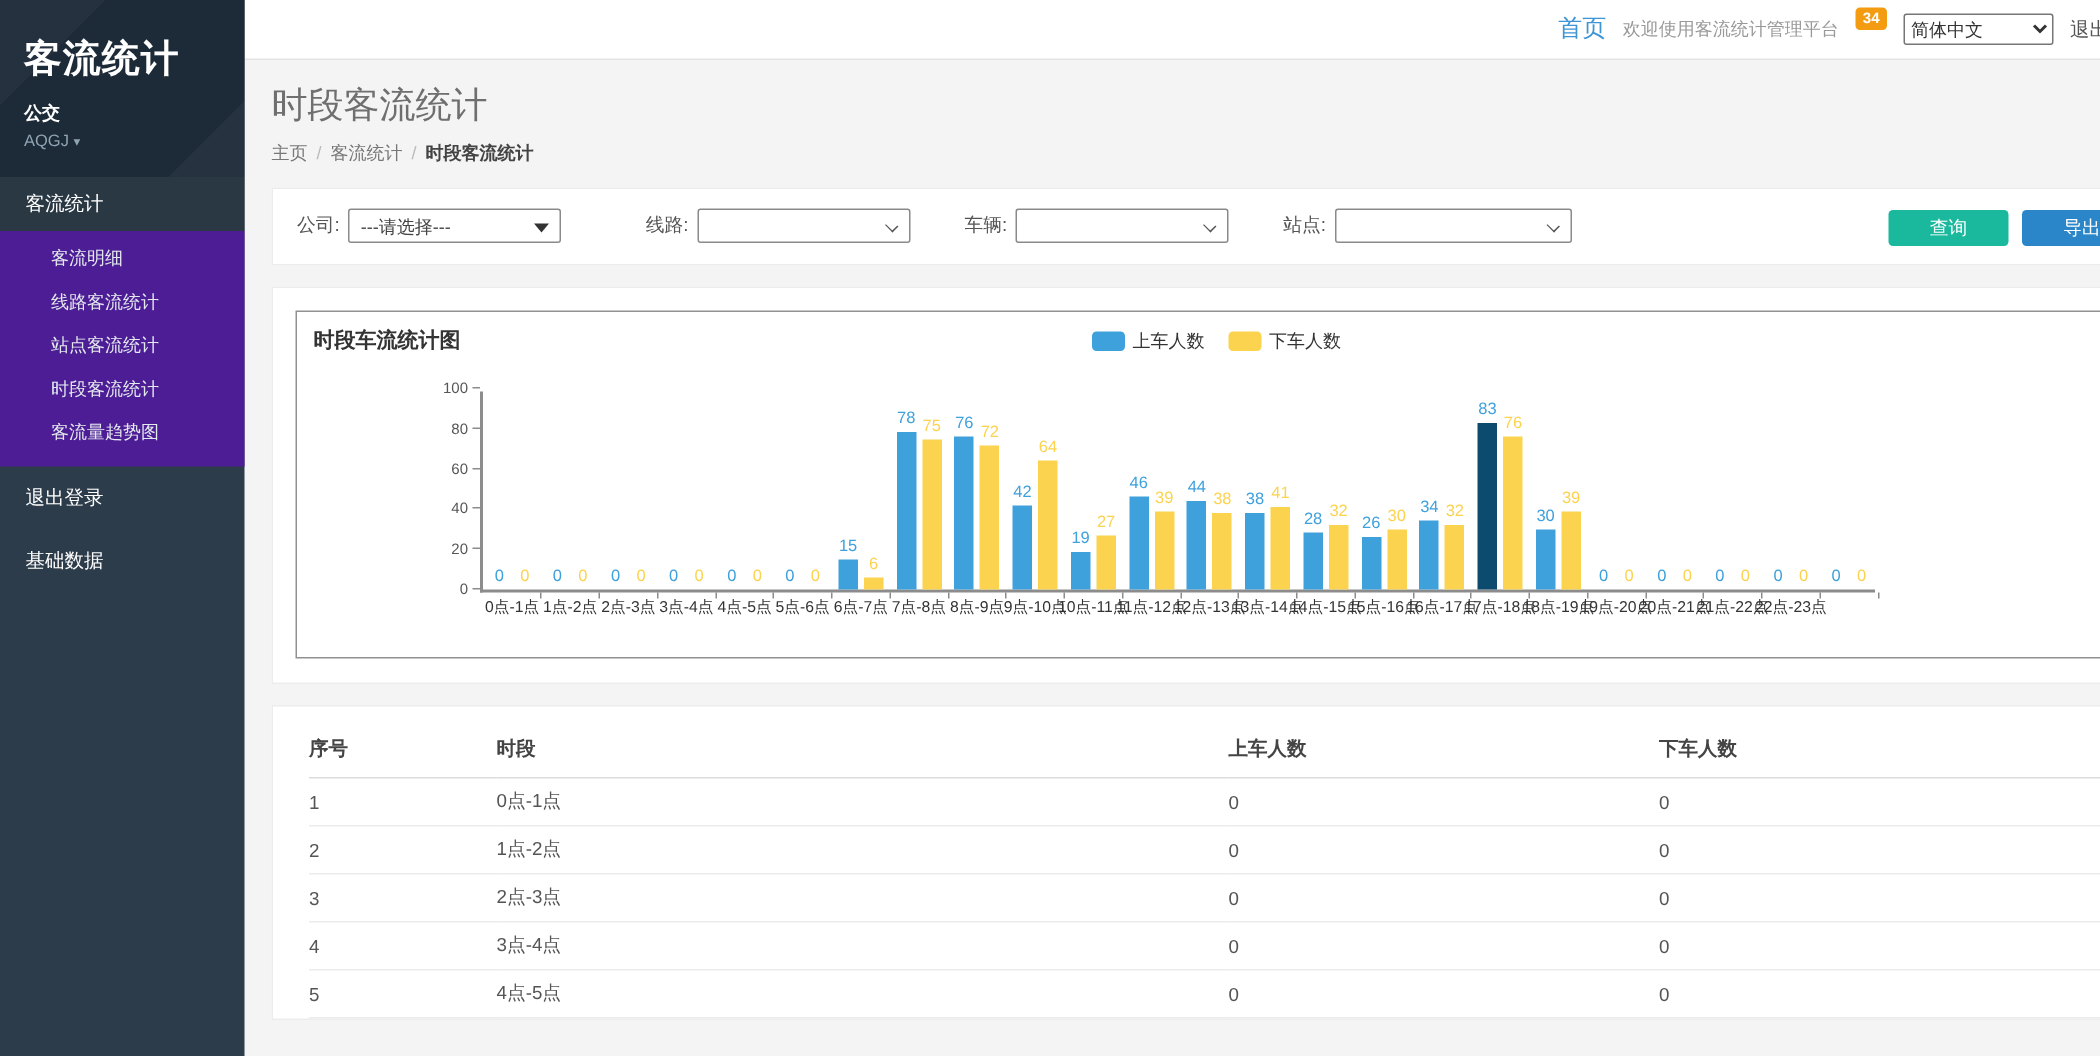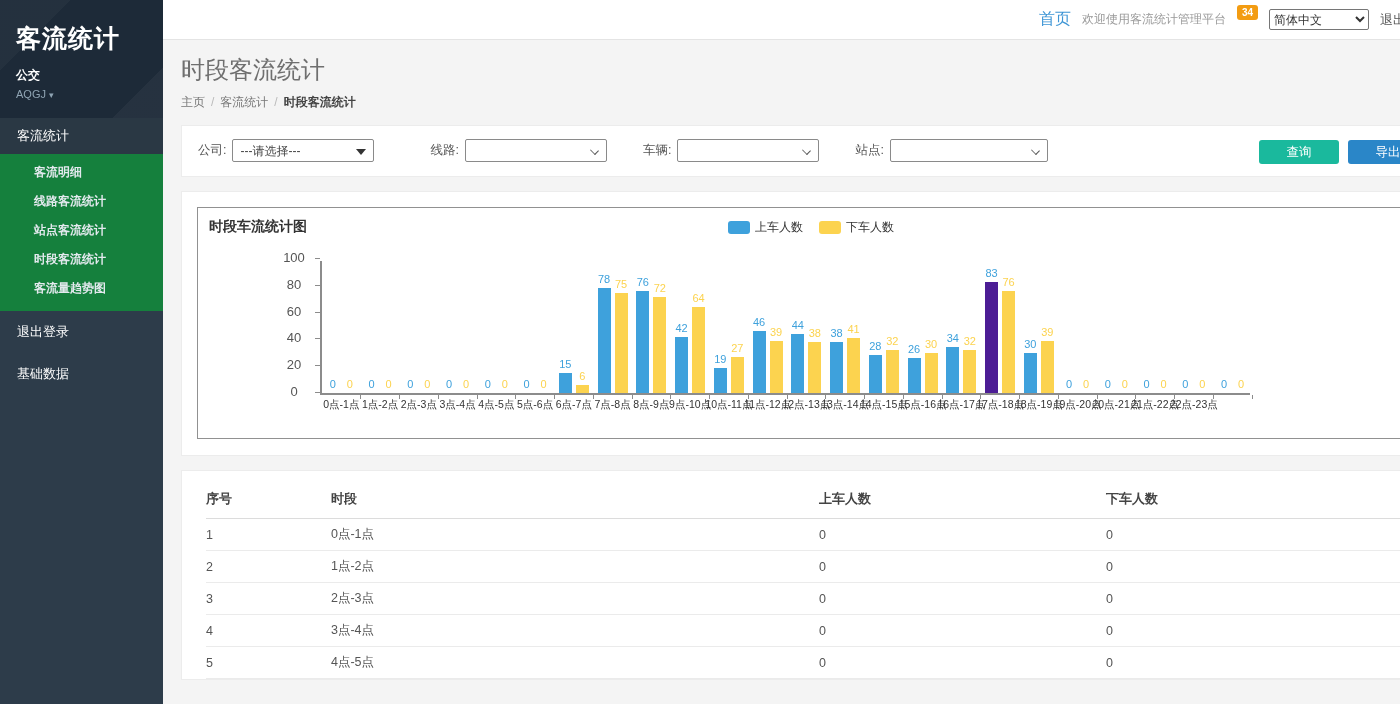--- a/index.html
+++ b/index.html
@@ -9,21 +9,21 @@
   
   .sidebar { position: absolute; left: 0; top: 0; width: 163px; height: 704px; background: #2d3c4a; color: #fff; z-index: 5; }
   .logo-area { height: 118px; padding: 22px 16px 0; background: #1d2a38;
     background-image: linear-gradient(135deg, rgba(255,255,255,0.03) 25%, transparent 25%), linear-gradient(315deg, rgba(255,255,255,0.04) 18%, transparent 18%); }
   .logo-title { font-size: 25px; font-weight: bold; letter-spacing: 1px; }
   .org-name { font-size: 12px; font-weight: bold; margin-top: 12px; }
   .org-code { font-size: 11px; color: #8fa4b3; margin-top: 4px; }
   .org-code .caret { font-size: 9px; }
   .menu { margin-top: 0; }
   .menu-section { padding: 9px 17px; font-size: 13px; background: #2a3844; cursor: pointer; }
-  .submenu { background: #15803d; padding: 4px 0 8px; font-weight: bold; }
+  .submenu { background: #4c1d95; padding: 4px 0 8px; }
   .submenu-item { padding: 6px 0 6px 34px; font-size: 12px; color: #e3e9ee; cursor: pointer; white-space: nowrap; }
   .menu-root { padding: 12px 17px; font-size: 13px; cursor: pointer; }
 
   
   .main { position: absolute; left: 163px; top: 0; width: 1279px; height: 704px; }
   .topbar { height: 40px; background: #fff; border-bottom: 1px solid #e4e4e4; display: flex; align-items: center; justify-content: flex-end; gap: 11px; padding-right: 10px; }
   .home-link { color: #3d95d5; font-size: 16px; cursor: pointer; }
   .welcome { color: #999; font-size: 12px; }
   .notif-badge { background: #f39c12; color: #fff; font-size: 10px; font-weight: bold; border-radius: 3px; padding: 2px 5px; align-self: flex-start; margin-top: 5px; }
   .lang-select { width: 100px; height: 21px; font-size: 12px; color: #333; border: 1px solid #767676; border-radius: 2px; background: #fff; }
@@ -59,21 +59,21 @@
 
   
   .chart-wrap { padding: 15px 15px 16px; }
   .chart-panel { position: relative; border: 1px solid #919191; height: 232px; background: #fff; }
   .chart-title { position: absolute; left: 11px; top: 10px; font-size: 14px; font-weight: bold; color: #333; }
   .legend { position: absolute; top: 11px; left: 50%; transform: translateX(-50%); display: flex; gap: 16px; }
   .legend-item { display: flex; align-items: center; gap: 5px; cursor: pointer; }
   .legend-swatch { width: 22px; height: 13px; border-radius: 3px; }
   .legend-label { font-size: 12px; color: #333; }
   .plot { position: absolute; left: 122px; top: 53px; width: 930px; height: 134px; border-left: 2px solid #8c8c8c; border-bottom: 2px solid #8c8c8c; display: flex; }
-  .ytick { position: absolute; right: calc(100% + 10px); width: 36px; text-align: center; font-size: 13px; color: #555; }
+  .ytick { position: absolute; right: calc(100% + 10px); width: 36px; text-align: right; font-size: 10px; color: #555; }
   .ymark { position: absolute; right: calc(100% + 2px); width: 5px; height: 1px; background: #8c8c8c; }
   .cat { position: relative; flex: 0 0 38.75px; display: flex; align-items: flex-end; justify-content: center; gap: 4px; }
   .cat::after { content: ""; position: absolute; right: -0.5px; bottom: -6px; width: 1px; height: 4px; background: #8c8c8c; }
   .bar { width: 13px; position: relative; }
   .bar .val { position: absolute; top: -15px; left: 50%; transform: translateX(-50%); font-size: 11px; white-space: nowrap; }
   .xlabel { position: absolute; bottom: -19px; left: 50%; transform: translateX(-50%); font-size: 10.5px; color: #333; white-space: nowrap; }
   .vscroll { position: absolute; right: 0; top: 0; bottom: 0; width: 17px; background: #f8f8f8; border-left: 1px solid #e4e4e4; }
   .vs-btn { position: absolute; left: 0; width: 16px; height: 17px; background: #f3f3f3; display: flex; align-items: center; justify-content: center; cursor: pointer; }
   .vs-up { top: 0; } .vs-down { bottom: 0; }
   .vs-arrow-up { width: 0; height: 0; border-left: 4px solid transparent; border-right: 4px solid transparent; border-bottom: 5px solid #606060; }
@@ -316,21 +316,21 @@
             <div class="cat">
               <div class="bar" style="height: 45.56px; background: rgb(62, 161, 220);">
                 <span class="val" style="color: rgb(62, 161, 220);">34</span>
               </div>
               <div class="bar" style="height: 42.88px; background: rgb(252, 211, 79);">
                 <span class="val" style="color: rgb(252, 211, 79);">32</span>
               </div>
               <span class="xlabel">16点-17点</span>
             </div>
             <div class="cat">
-              <div class="bar" style="height: 111.22px; background: #4c1d95;">
+              <div class="bar" style="height: 111.22px; background: #0c4a6e;">
                 <span class="val" style="color: rgb(62, 161, 220);">83</span>
               </div>
               <div class="bar" style="height: 101.84px; background: rgb(252, 211, 79);">
                 <span class="val" style="color: rgb(252, 211, 79);">76</span>
               </div>
               <span class="xlabel">17点-18点</span>
             </div>
             <div class="cat">
               <div class="bar" style="height: 40.2px; background: rgb(62, 161, 220);">
                 <span class="val" style="color: rgb(62, 161, 220);">30</span>

